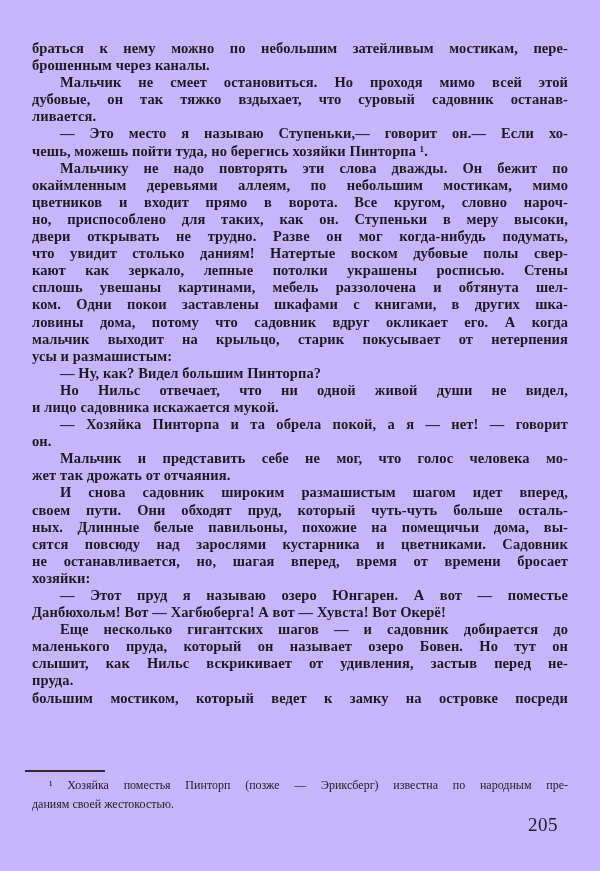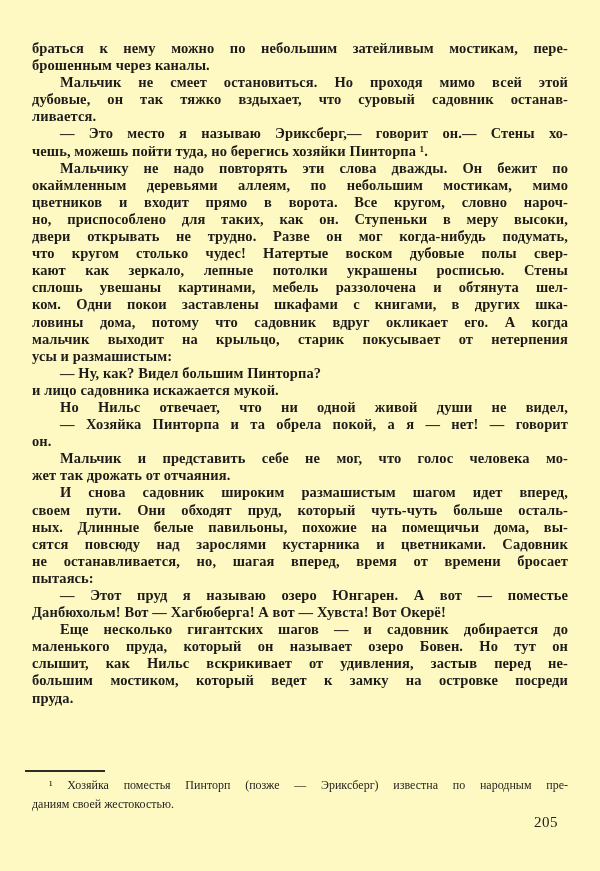--- a/index.html
+++ b/index.html
@@ -4,21 +4,21 @@
 <style>
   html, body {
     margin: 0;
     padding: 0;
     background: #e8e8e8;
   }
   .page {
     position: relative;
     width: 600px;
     height: 871px;
-    background: #fef9c3;
+    background: #c4b5fd;
     overflow: hidden;
     font-family: "Liberation Serif", "DejaVu Serif", serif;
     color: #1e1c1a;
   }
   .text-block {
     position: absolute;
     left: 32px;
     top: 40px;
     width: 536px;
     font-size: 14.5px;
@@ -57,70 +57,70 @@
     text-align: justify;
     text-align-last: justify;
     white-space: nowrap;
   }
   .footnote .line.indent { padding-left: 17px; }
   .footnote .line.end { text-align-last: left; white-space: normal; }
   .page-number {
     position: absolute;
     top: 814px;
     right: 42px;
-    font-size: 15px;
+    font-size: 19px;
     font-weight: 400;
     color: #23211e;
     letter-spacing: 0.5px;
   }
 </style>
 </head>
 <body>
 
 <div class="page">
   <div class="text-block" id="body-text">
       <div class="line">браться к нему можно по небольшим затейливым мостикам, пере-</div>
       <div class="line end">брошенным через каналы.</div>
       <div class="line indent">Мальчик не смеет остановиться. Но проходя мимо всей этой</div>
       <div class="line">дубовые, он так тяжко вздыхает, что суровый садовник останав-</div>
       <div class="line end">ливается.</div>
-      <div class="line indent">— Это место я называю Эриксберг,— говорит он.— Стены хо-</div>
+      <div class="line indent">— Это место я называю Ступеньки,— говорит он.— Если хо-</div>
       <div class="line end">чешь, можешь пойти туда, но берегись хозяйки Пинторпа ¹.</div>
       <div class="line indent">Мальчику не надо повторять эти слова дважды. Он бежит по</div>
       <div class="line">окаймленным деревьями аллеям, по небольшим мостикам, мимо</div>
       <div class="line">цветников и входит прямо в ворота. Все кругом, словно нароч-</div>
       <div class="line">но, приспособлено для таких, как он. Ступеньки в меру высоки,</div>
       <div class="line">двери открывать не трудно. Разве он мог когда-нибудь подумать,</div>
-      <div class="line">что кругом столько чудес! Натертые воском дубовые полы свер-</div>
+      <div class="line">что увидит столько даниям! Натертые воском дубовые полы свер-</div>
       <div class="line">кают как зеркало, лепные потолки украшены росписью. Стены</div>
       <div class="line">сплошь увешаны картинами, мебель раззолочена и обтянута шел-</div>
       <div class="line">ком. Одни покои заставлены шкафами с книгами, в других шка-</div>
       <div class="line">ловины дома, потому что садовник вдруг окликает его. А когда</div>
       <div class="line">мальчик выходит на крыльцо, старик покусывает от нетерпения</div>
       <div class="line end">усы и размашистым:</div>
       <div class="line indent end">— Ну, как? Видел большим Пинторпа?</div>
+      <div class="line indent">Но Нильс отвечает, что ни одной живой души не видел,</div>
       <div class="line end">и лицо садовника искажается мукой.</div>
-      <div class="line indent">Но Нильс отвечает, что ни одной живой души не видел,</div>
       <div class="line indent">— Хозяйка Пинторпа и та обрела покой, а я — нет! — говорит</div>
       <div class="line end">он.</div>
       <div class="line indent">Мальчик и представить себе не мог, что голос человека мо-</div>
       <div class="line end">жет так дрожать от отчаяния.</div>
       <div class="line indent">И снова садовник широким размашистым шагом идет вперед,</div>
       <div class="line">своем пути. Они обходят пруд, который чуть-чуть больше осталь-</div>
       <div class="line">ных. Длинные белые павильоны, похожие на помещичьи дома, вы-</div>
       <div class="line">сятся повсюду над зарослями кустарника и цветниками. Садовник</div>
       <div class="line">не останавливается, но, шагая вперед, время от времени бросает</div>
-      <div class="line end">пытаясь:</div>
+      <div class="line end">хозяйки:</div>
       <div class="line indent">— Этот пруд я называю озеро Юнгарен. А вот — поместье</div>
       <div class="line end">Данбюхольм! Вот — Хагбюберга! А вот — Хувста! Вот Окерё!</div>
       <div class="line indent">Еще несколько гигантских шагов — и садовник добирается до</div>
       <div class="line">маленького пруда, который он называет озеро Бовен. Но тут он</div>
       <div class="line">слышит, как Нильс вскрикивает от удивления, застыв перед не-</div>
+      <div class="line end">пруда.</div>
       <div class="line">большим мостиком, который ведет к замку на островке посреди</div>
-      <div class="line end">пруда.</div>
     </div>
 
   <div class="footnote-rule"></div>
 
   <div class="footnote" id="footnote-text">
       <div class="line indent">¹ Хозяйка поместья Пинторп (позже — Эриксберг) известна по народным пре-</div>
       <div class="line end">даниям своей жестокостью.</div>
     </div>
 
   <div class="page-number">205</div>

